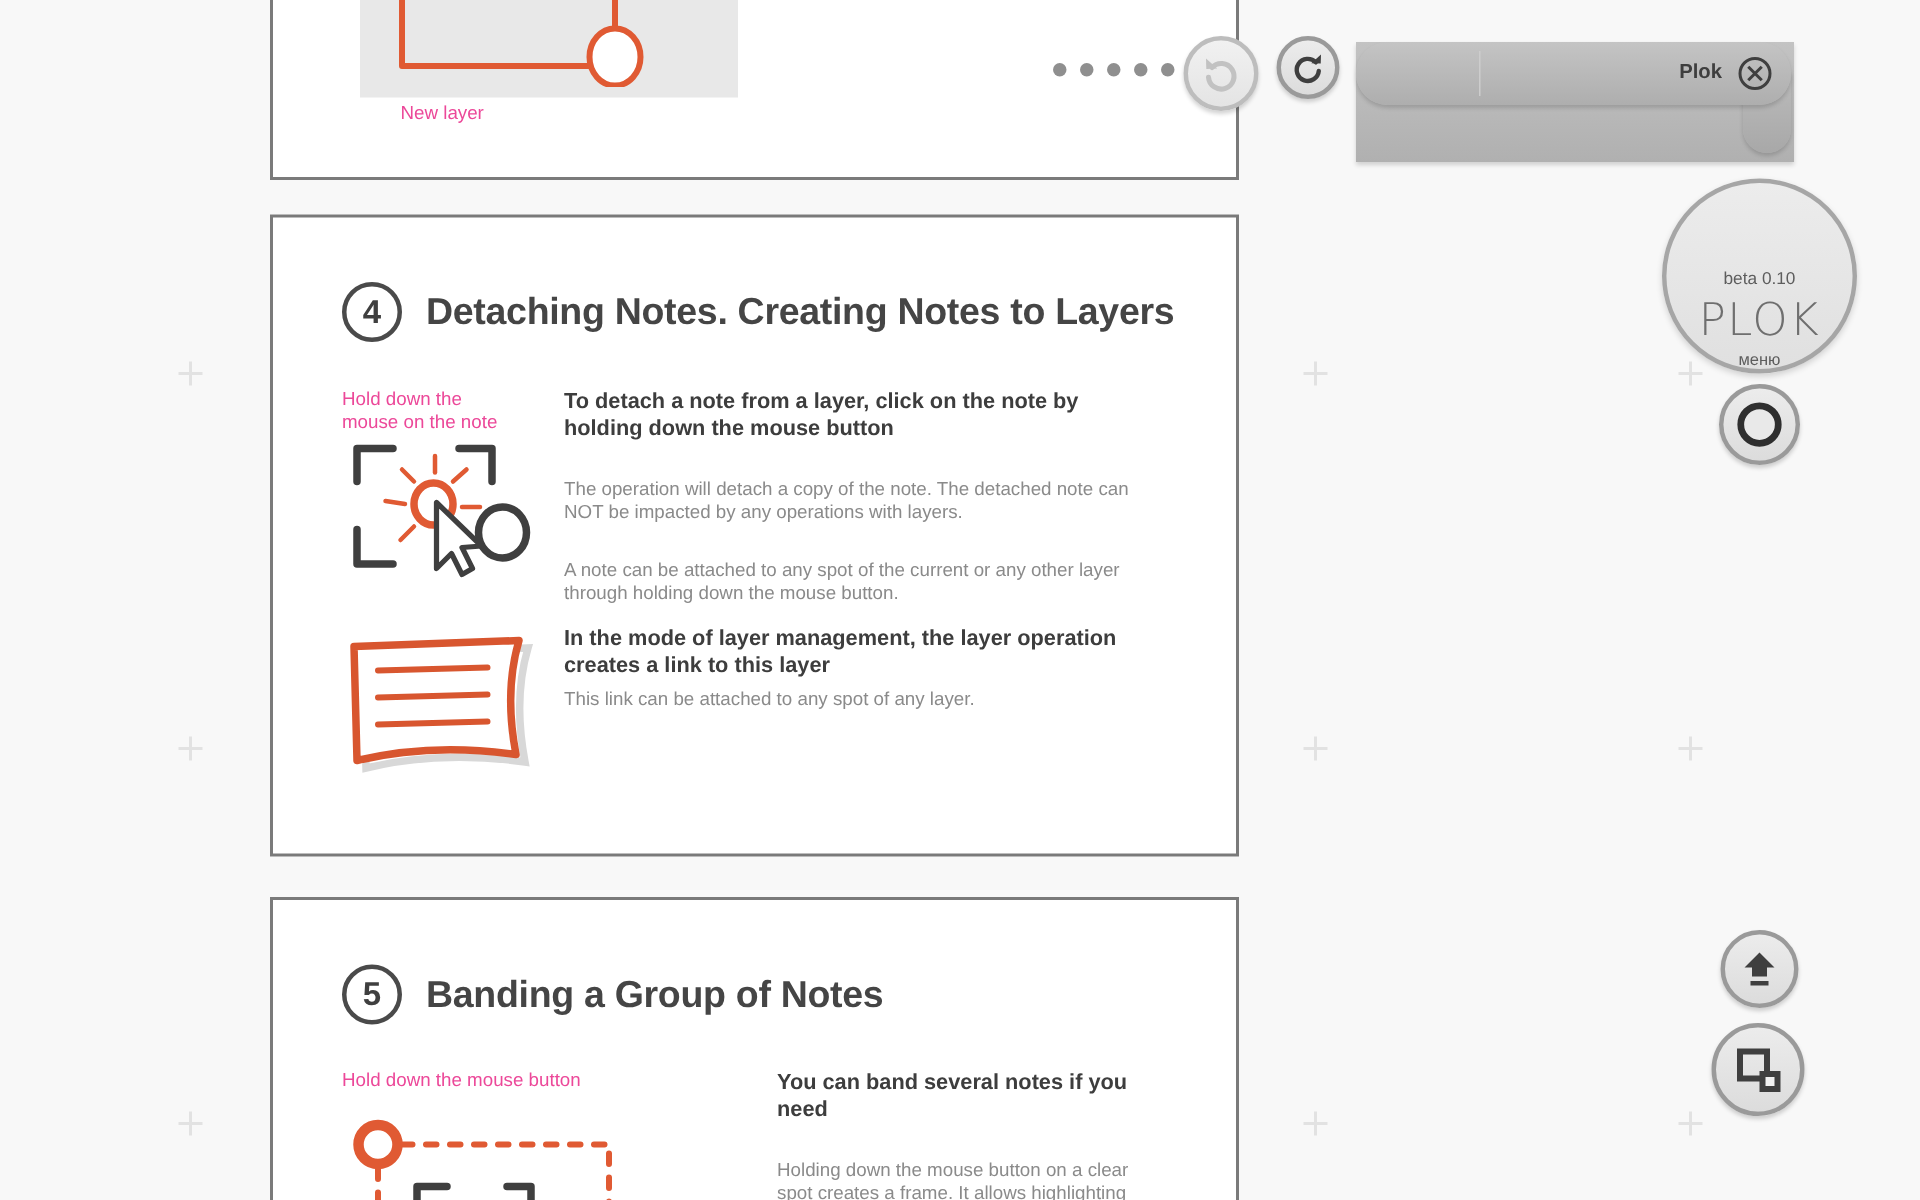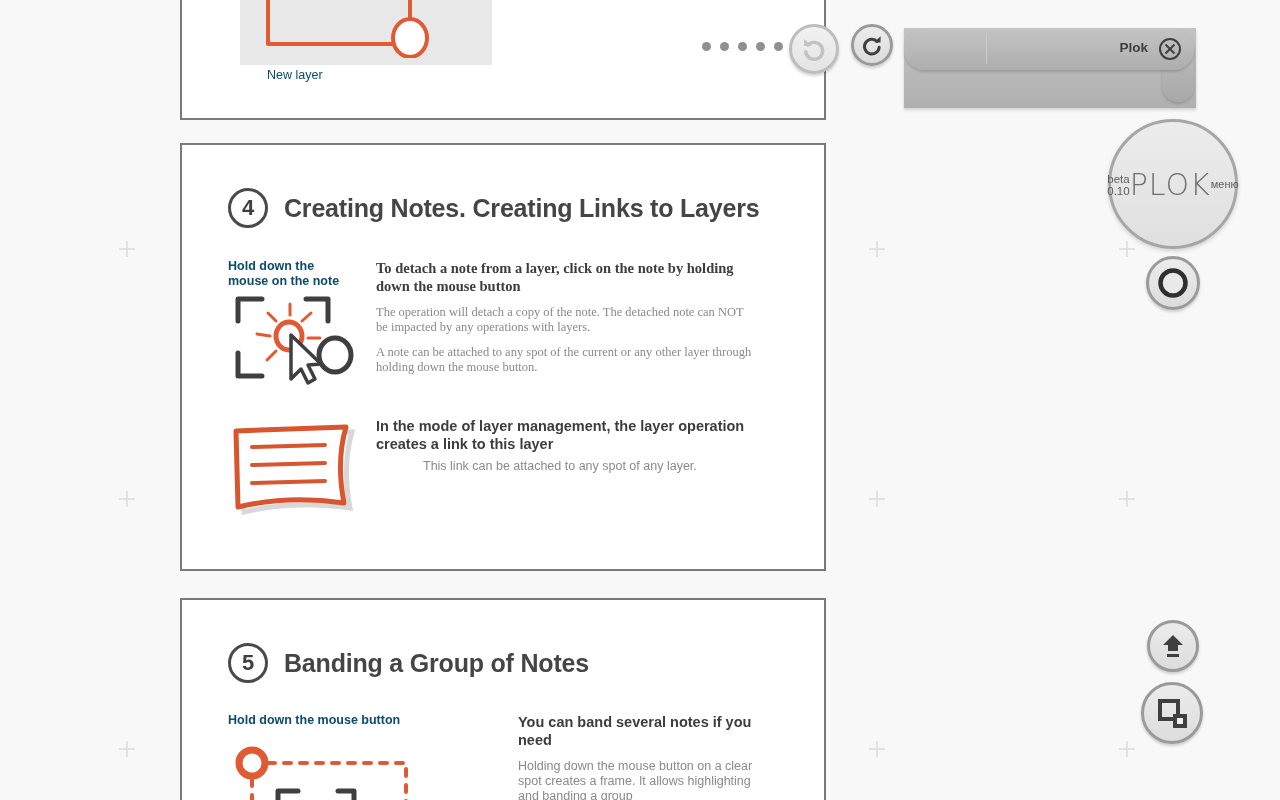--- a/index.html
+++ b/index.html
@@ -52,33 +52,33 @@
     font-size: 22px; font-weight: bold; color: #3f3f3f;
     flex: 0 0 auto;
   }
   .sec-title {
     font-size: 25px; font-weight: bold; color: #454545;
     letter-spacing: -0.2px; white-space: nowrap;
   }
 
   
   .row { position: absolute; display: flex; }
-  .illo-col { position: relative; flex: 0 0 auto; font-weight: bold; }
+  .illo-col { position: relative; flex: 0 0 auto; }
   .txt-col  { position: relative; flex: 0 0 auto; }
 
   .hint {
-    color: #0c4a6e; font-size: 12.5px; line-height: 14.5px;
+    color: #ec4899; font-size: 12.5px; line-height: 14.5px;
   }
   .lead {
     font-size: 14.5px; font-weight: bold; color: #3d3d3d; line-height: 18px;
   }
   .body {
-    font-size: 12.5px; color: #8a8a8a; line-height: 15px; margin-top: 10px;
-  }
-  .body.tight { margin-top: 6px; margin-left: 47px; }
+    font-size: 12.5px; color: #8a8a8a; line-height: 15px; margin-top: 24px;
+  }
+  .body.tight { margin-top: 6px; }
 
   
   .shadowbox {
     position: absolute; background: #e8e8e8;
   }
 
   
   .rnd-btn {
     position: absolute; border-radius: 50%;
     background: linear-gradient(#ececec, #dcdcdc);
@@ -122,21 +122,21 @@
   .plok-close {
     position: absolute; right: 12px; top: 9px; width: 24px; height: 24px;
   }
 
   .plok-menu {
     position: absolute; left: 1108px; top: 119px;
     width: 130px; height: 130px; border-radius: 50%;
     background: linear-gradient(#ececec,#e0e0e0);
     border: 3px solid #a6a6a6;
     box-shadow: 0 2px 4px rgba(0,0,0,.16);
-    display: flex; align-items: center; justify-content: center;
+    display: flex; flex-direction: column; align-items: center; justify-content: flex-end;
   }
   .plok-beta { font-size: 11.5px; color: #5d5d5d; margin-top: 2px; }
   .plok-logo {
     font-size: 30px; letter-spacing: 1px; color: #6f6f6f;
     font-family: "DejaVu Sans", sans-serif; font-weight: 300;
     margin: 4px 0 3px;
   }
   .plok-menu-word { font-size: 11px; color: #5d5d5d; }
 
   .svg-ico { display: block; }
@@ -173,21 +173,21 @@
       </svg>
       <div class="hint" style="position:absolute;left:85px;top:186px;">New layer</div>
     </div>
   </div>
 
   <div class="card" id="card-four">
     <div class="card-inner">
 
       <div class="sec-head" style="top:43px;">
         <div class="sec-num">4</div>
-        <div class="sec-title">Creating Notes. Creating Links to Layers</div>
+        <div class="sec-title">Detaching Notes. Creating Notes to Layers</div>
       </div>
 
       <div class="row" style="left:46px;top:114px;">
         <div class="illo-col" style="width:145px;height:130px;">
           <div class="hint" style="white-space:pre-line;">Hold down the
 mouse on the note</div>
           <svg class="svg-ico" style="position:absolute;left:0px;top:32px;" width="130" height="95" viewBox="0 0 130 95">
 
             <path d="M10 30 L10 8 L34 8" fill="none" stroke="#3f3f3f" stroke-width="5" stroke-linecap="round" stroke-linejoin="round"></path>
             <path d="M78 8 L100 8 L100 30" fill="none" stroke="#3f3f3f" stroke-width="5" stroke-linecap="round" stroke-linejoin="round"></path>
@@ -202,21 +202,21 @@
               <line x1="48" y1="60" x2="39" y2="69"></line>
             </g>
 
             <ellipse cx="61" cy="45" rx="13" ry="14" fill="none" stroke="#e05a33" stroke-width="5"></ellipse>
 
             <ellipse cx="107" cy="64" rx="16" ry="17" fill="none" stroke="#3f3f3f" stroke-width="5"></ellipse>
 
             <path d="M63 44 L63 88 L73 78 L80 92 L87 88 L80 74 L93 73 Z" fill="#ffffff" stroke="#3f3f3f" stroke-width="3.5" stroke-linejoin="round"></path>
           </svg>
         </div>
-        <div class="txt-col" style="width:380px;margin-left:3px;font-family:Liberation Serif, serif;">
+        <div class="txt-col" style="width:380px;margin-left:3px;">
           <div class="lead">To detach a note from a layer, click on the note by holding down the mouse button</div>
           <div class="body">The operation will detach a copy of the note. The detached note can NOT be impacted by any operations with layers.</div>
           <div class="body">A note can be attached to any spot of the current or any other layer through holding down the mouse button.</div>
         </div>
       </div>
 
       <div class="row" style="left:46px;top:272px;">
         <div class="illo-col" style="width:148px;height:100px;">
           <svg class="svg-ico" style="position:absolute;left:0px;top:4px;" width="130" height="95" viewBox="0 0 130 95">
             <path d="M10 86 L8 10 L118 6 Q108 40 116 82 Q60 74 10 86 Z" fill="none" stroke="#d8d8d8" stroke-width="5" transform="translate(6,5)"></path>

